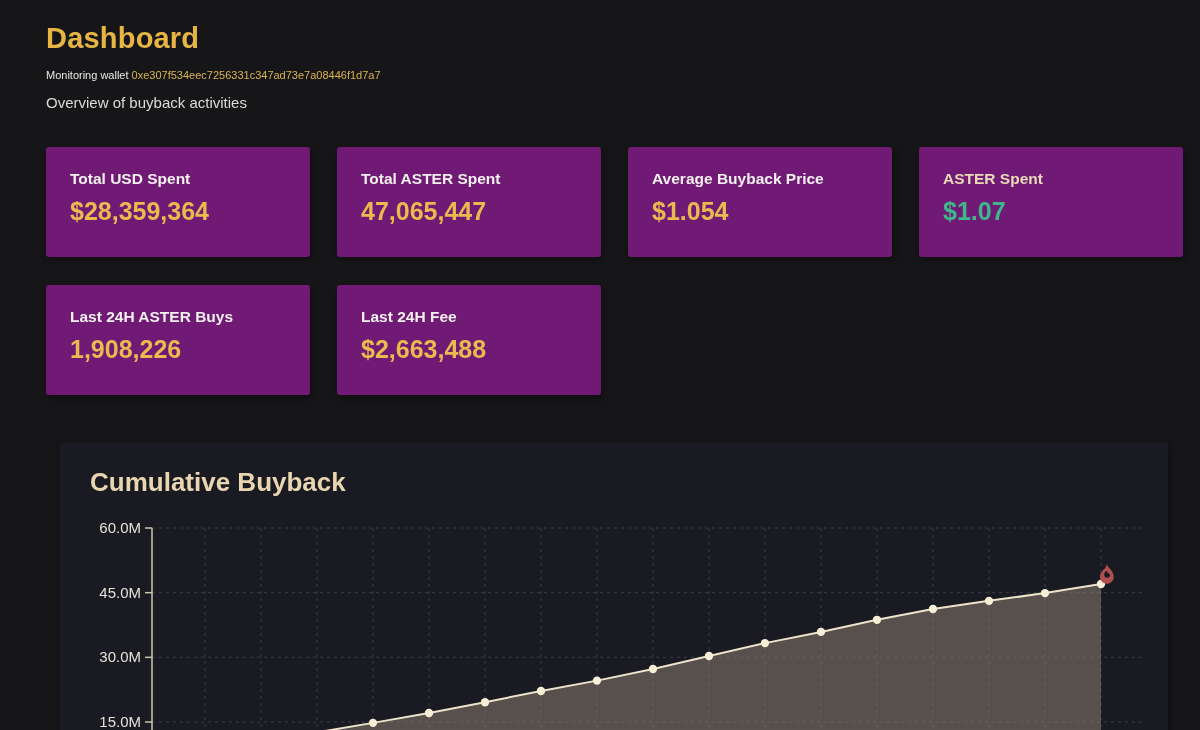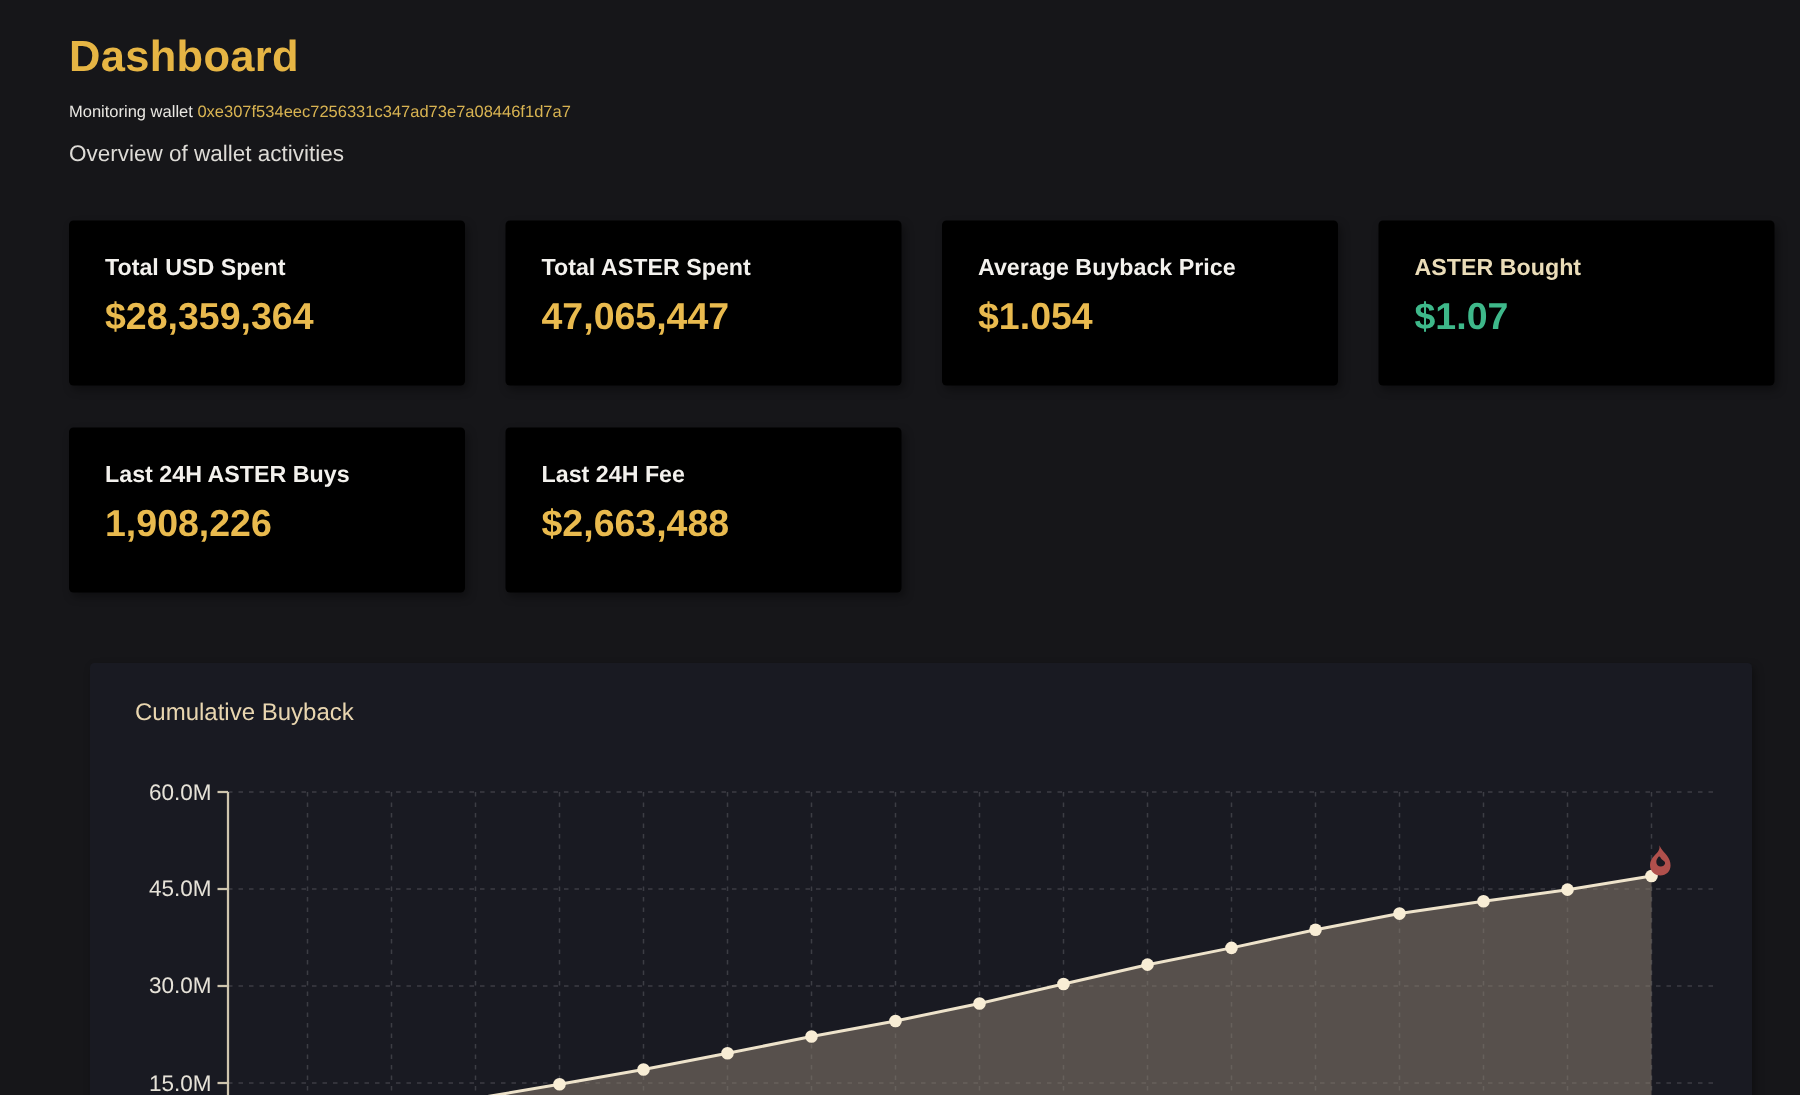--- a/index.html
+++ b/index.html
@@ -20,21 +20,21 @@
     margin: 0 0 14px 0; letter-spacing: 0.2px;
   }
   .sub-line { font-size: 11px; color: #e9e7e2; margin: 0 0 13px 0; }
   .wallet-address { color: #d9b452; text-decoration: none; cursor: pointer; }
   .sub-line2 { font-size: 15px; color: #dddbd6; margin: 0; }
 
   
   .stat-card {
     position: absolute;
     width: 264px; height: 110px;
-    background: #000000;
+    background: #701a75;
     border-radius: 3px;
     box-sizing: border-box;
     padding: 23px 24px;
     box-shadow: 2px 3px 6px rgba(0,0,0,0.35);
   }
   .stat-label { font-size: 15.5px; font-weight: bold; color: #f3f1ed; margin-bottom: 9px; }
   .stat-label.warm { color: #eadcb8; }
   .stat-value { font-size: 25px; font-weight: bold; color: #e9ba4e; }
   .stat-value.green { color: #3eb88a; }
 
@@ -42,49 +42,49 @@
   .chart-panel {
     position: absolute;
     left: 60px; top: 442px;
     width: 1108px; height: 345px;
     background: #191a22;
     border-radius: 3px;
     box-shadow: 2px 3px 6px rgba(0,0,0,0.35);
   }
   .chart-title {
     position: absolute; left: 30px; top: 25px;
-    font-size: 16px; font-weight: normal; color: #e9d6b0;
+    font-size: 26px; font-weight: bold; color: #e9d6b0;
   }
   .chart-svg { position: absolute; left: 0; top: 0; }
 </style>
 </head>
 <body>
 
 <div class="page">
 
   <div class="header">
     <h1 class="page-title">Dashboard</h1>
     <p class="sub-line"><span>Monitoring wallet </span><a class="wallet-address">0xe307f534eec7256331c347ad73e7a08446f1d7a7</a></p>
-    <p class="sub-line2">Overview of wallet activities</p>
+    <p class="sub-line2">Overview of buyback activities</p>
   </div>
 
   <div class="stat-card" style="left:46px;  top:147px;">
     <div class="stat-label">Total USD Spent</div>
     <div class="stat-value">$28,359,364</div>
   </div>
   <div class="stat-card" style="left:337px; top:147px;">
     <div class="stat-label">Total ASTER Spent</div>
     <div class="stat-value">47,065,447</div>
   </div>
   <div class="stat-card" style="left:628px; top:147px;">
     <div class="stat-label">Average Buyback Price</div>
     <div class="stat-value">$1.054</div>
   </div>
   <div class="stat-card" style="left:919px; top:147px;">
-    <div class="stat-label warm">ASTER Bought</div>
+    <div class="stat-label warm">ASTER Spent</div>
     <div class="stat-value green">$1.07</div>
   </div>
 
   <div class="stat-card" style="left:46px;  top:285px;">
     <div class="stat-label">Last 24H ASTER Buys</div>
     <div class="stat-value">1,908,226</div>
   </div>
   <div class="stat-card" style="left:337px; top:285px;">
     <div class="stat-label">Last 24H Fee</div>
     <div class="stat-value">$2,663,488</div>

